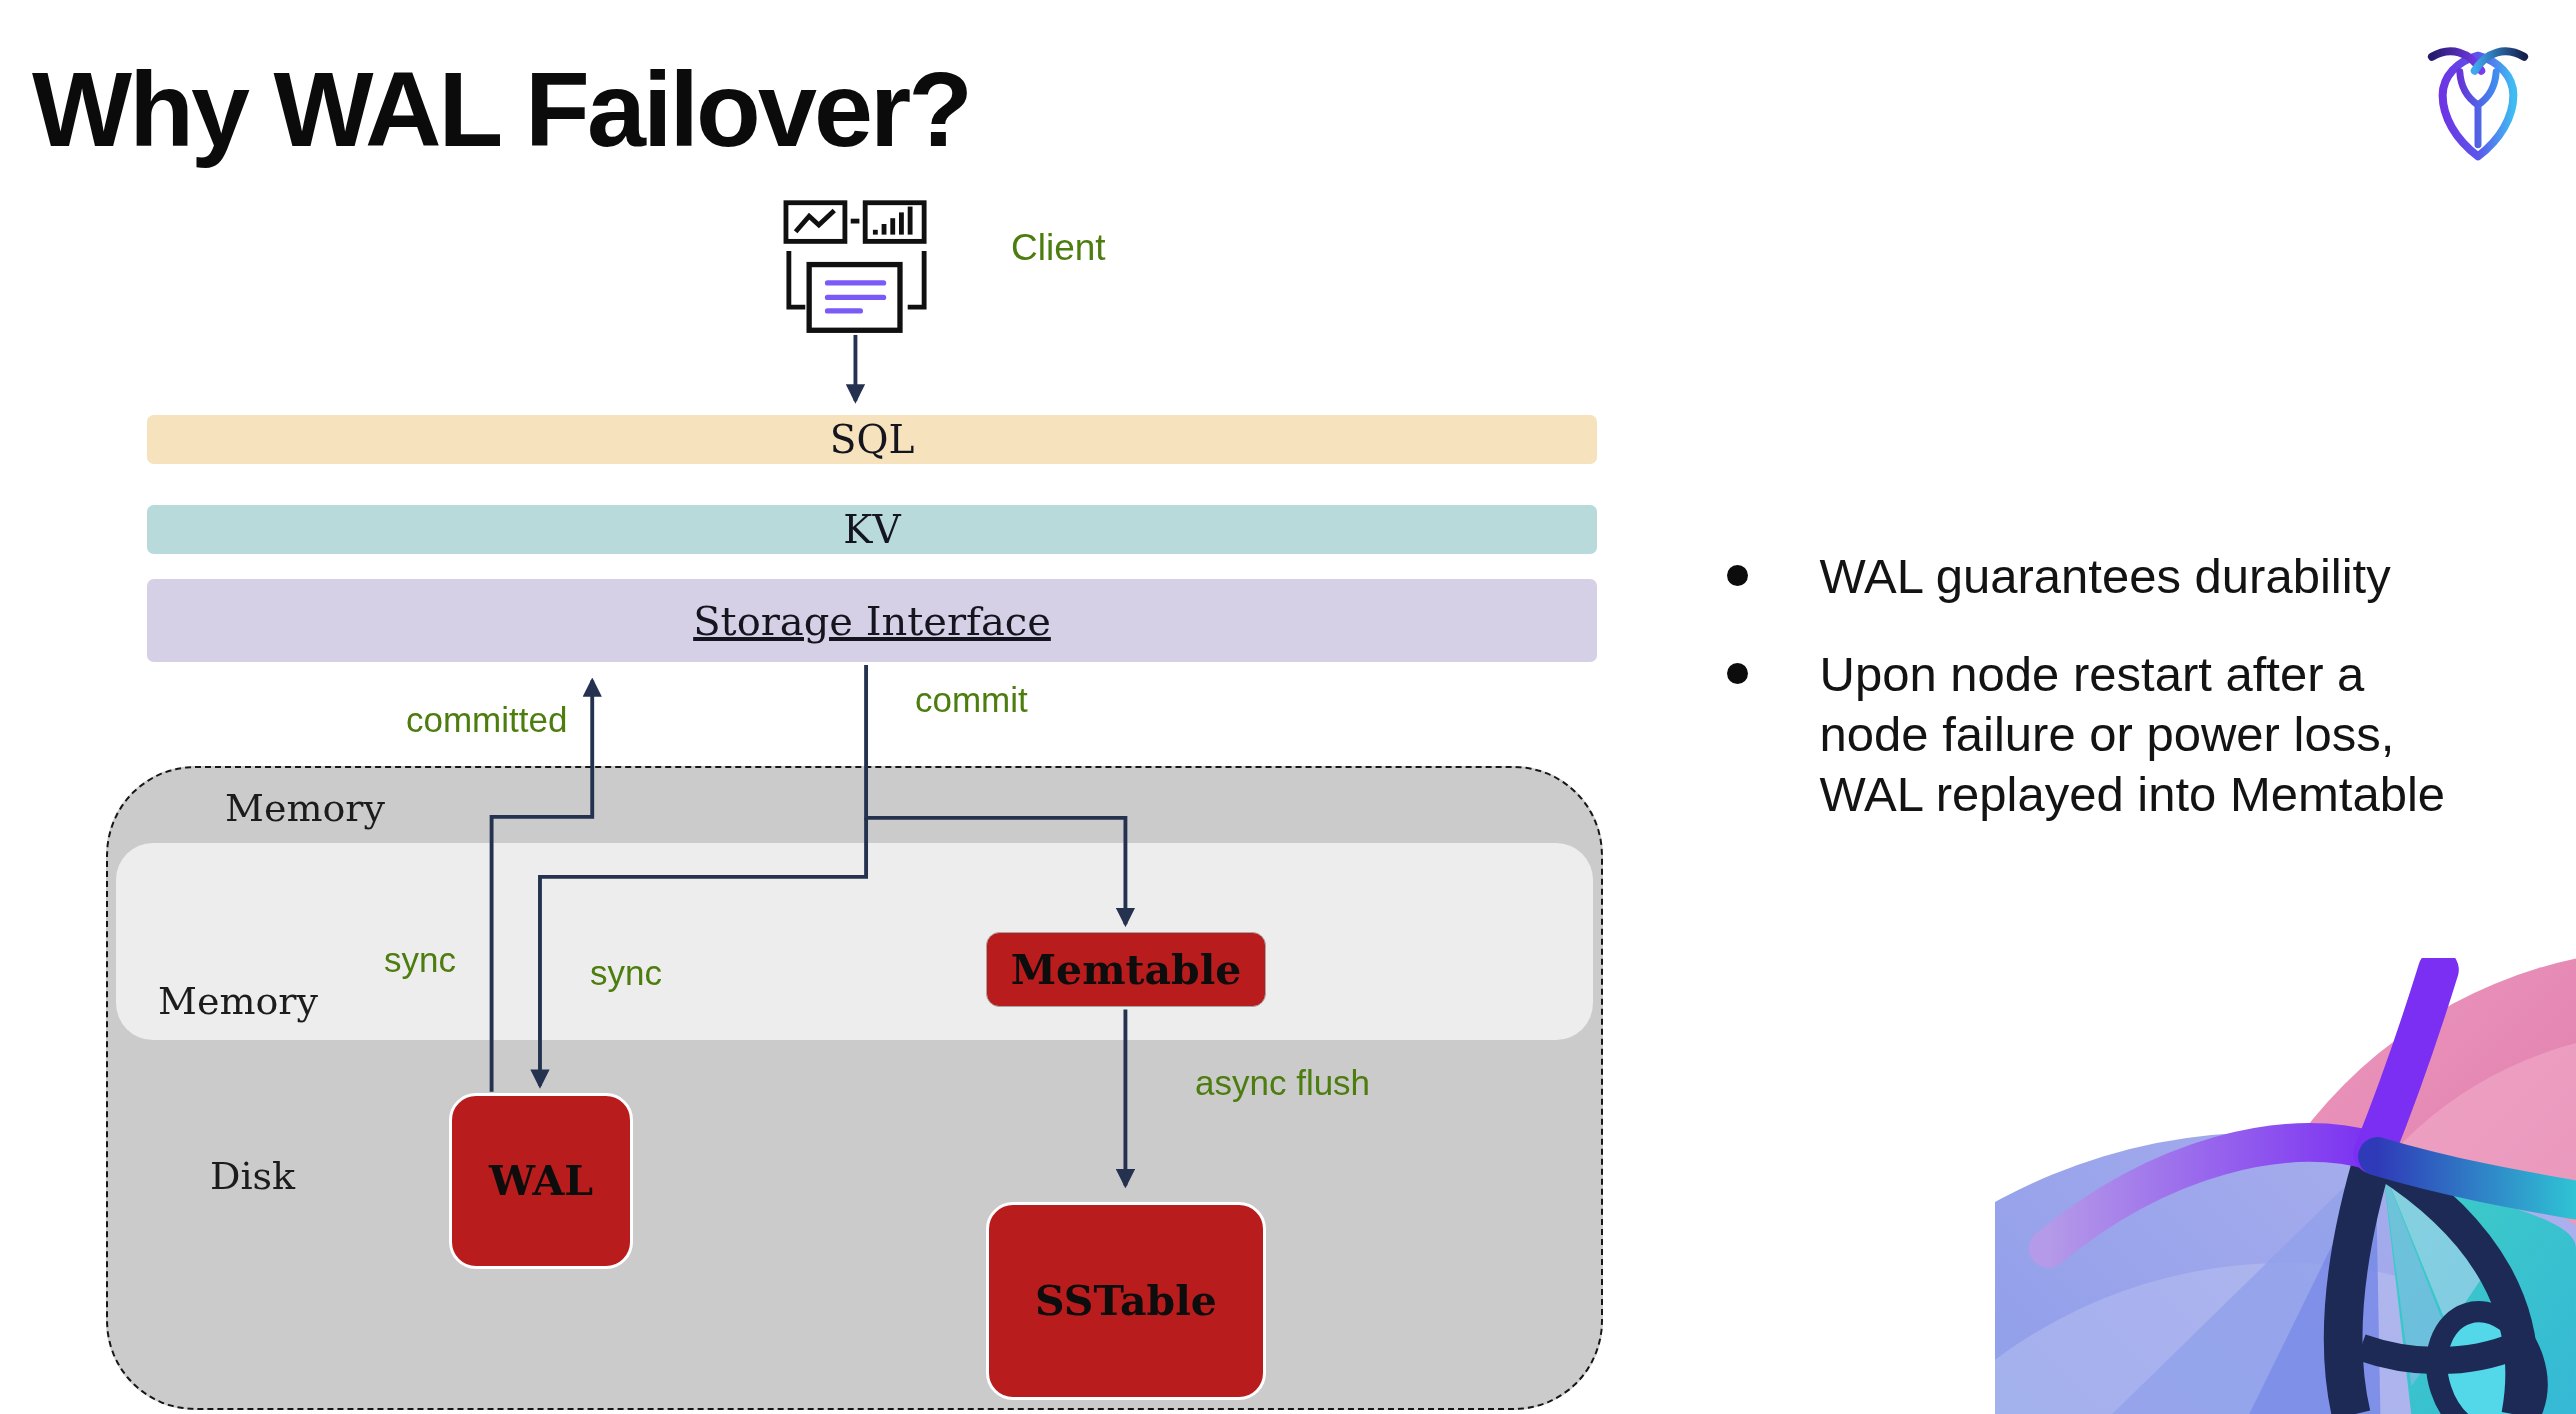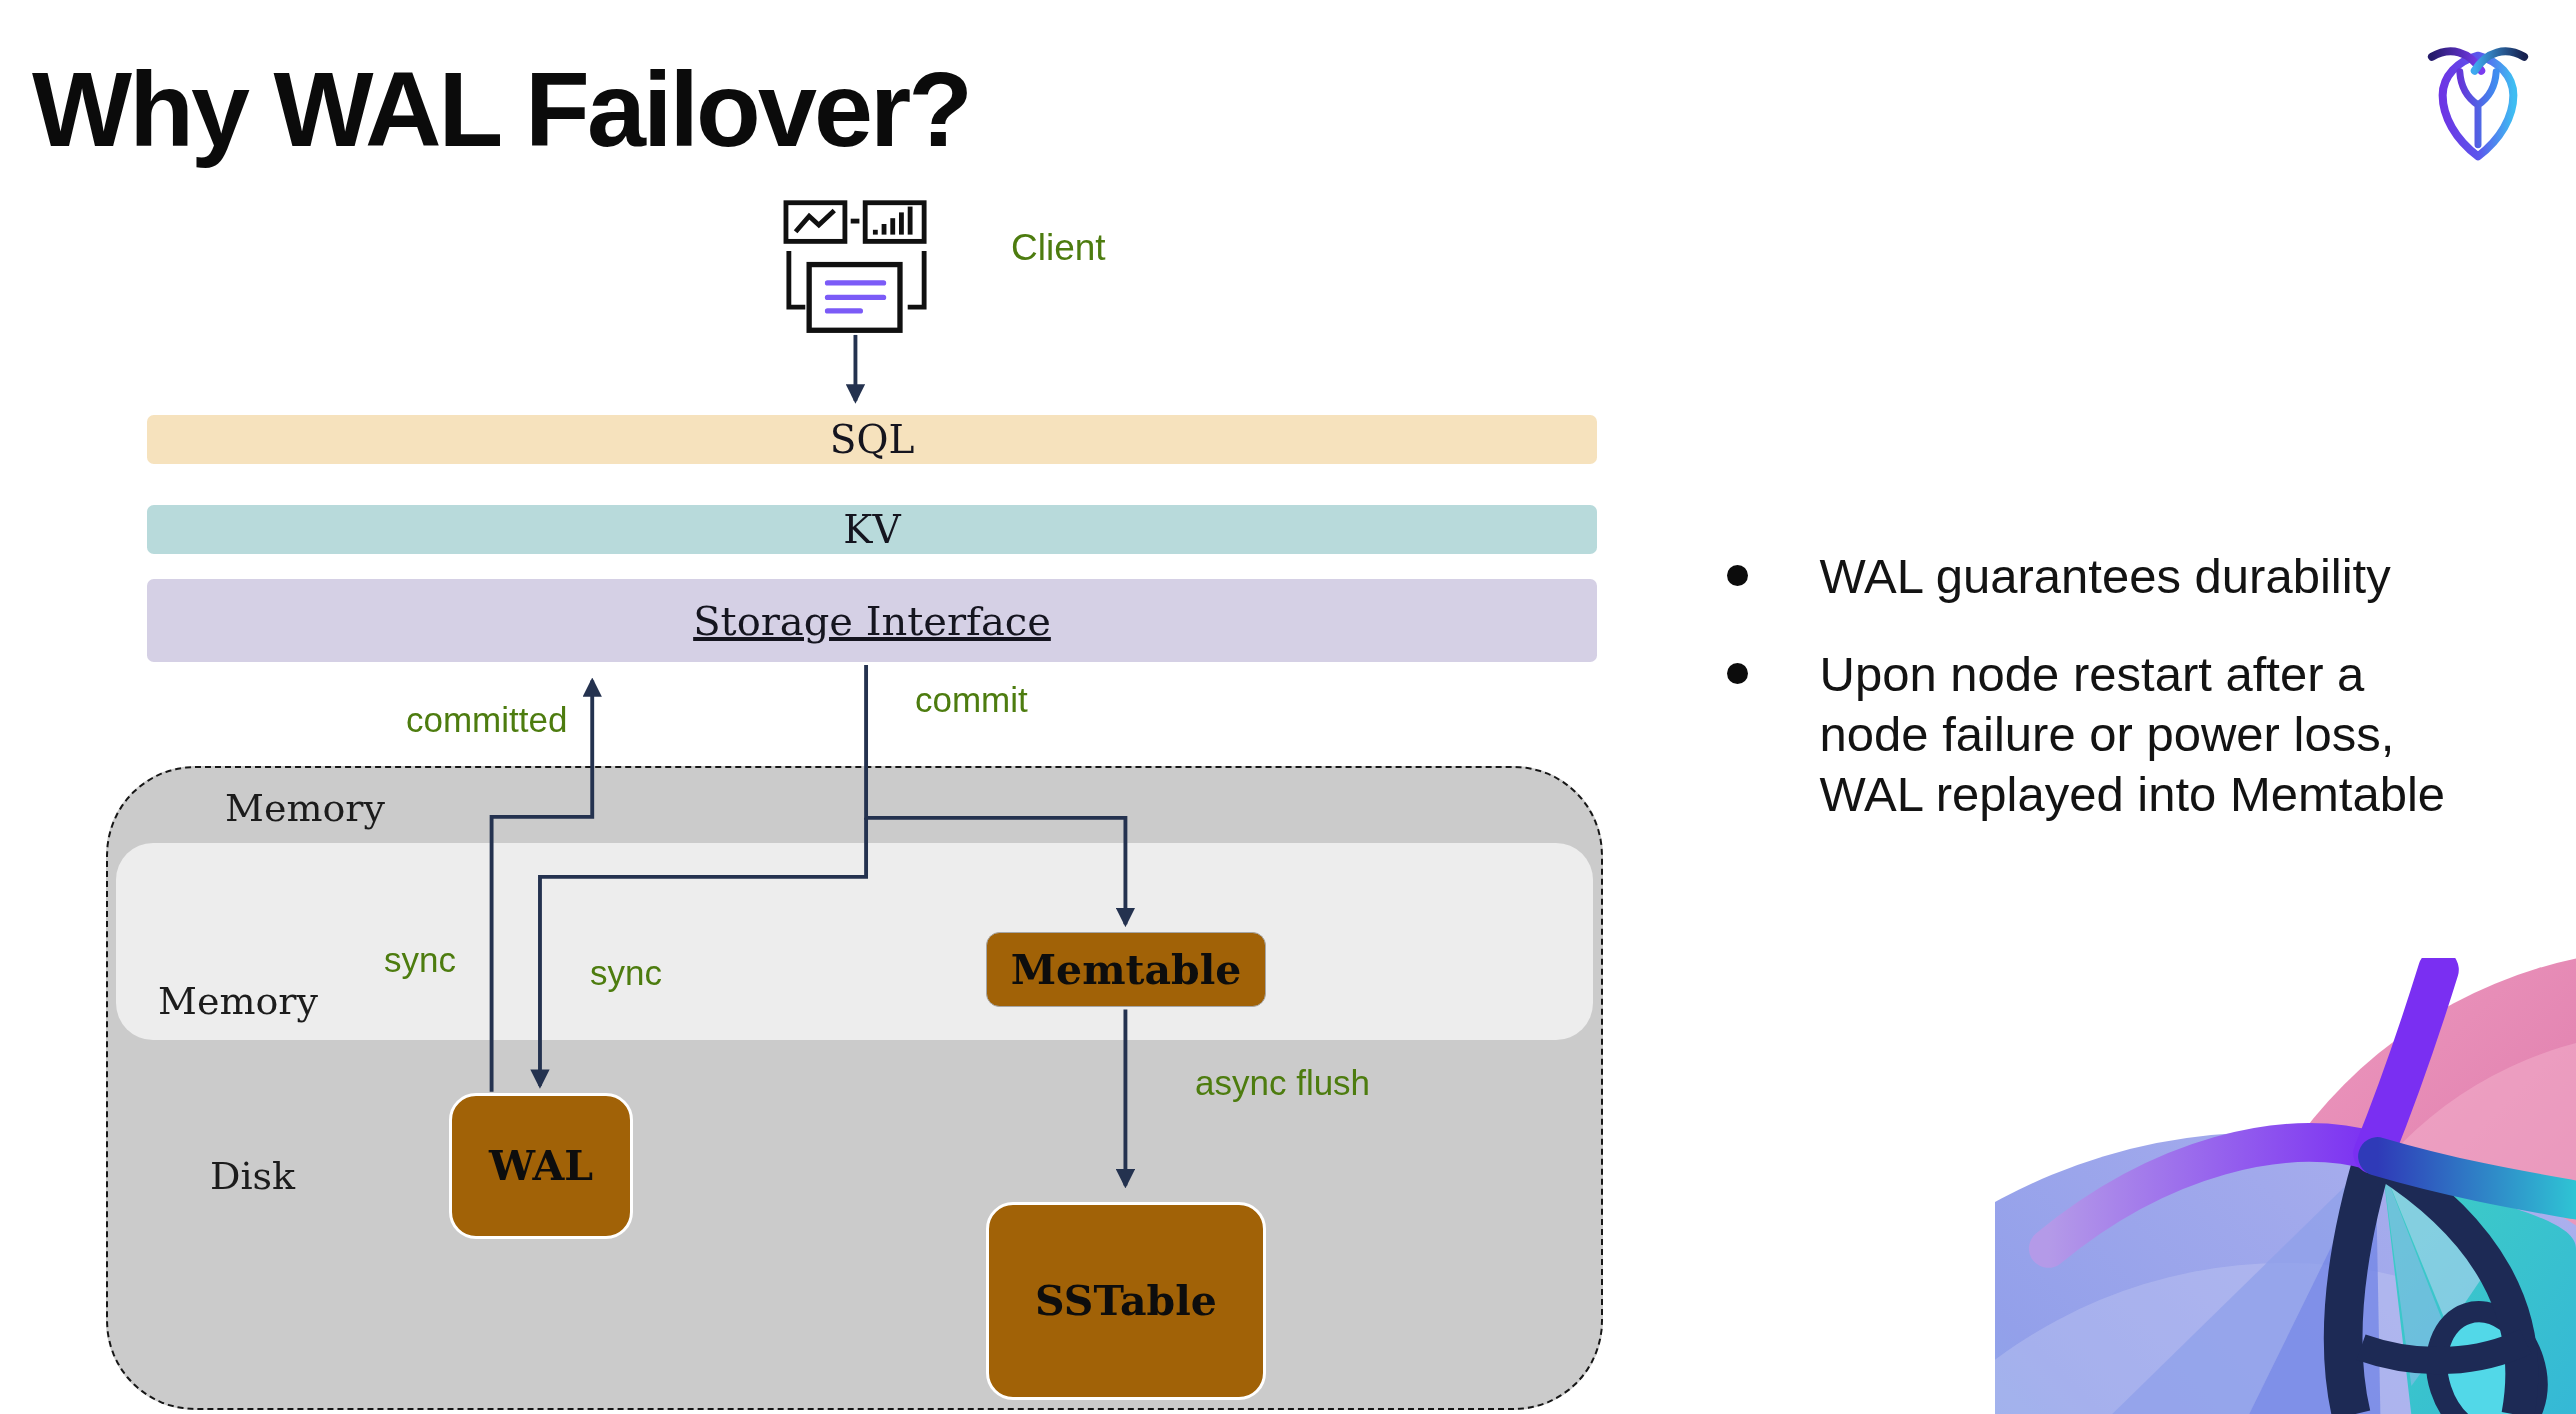--- a/index.html
+++ b/index.html
@@ -41,25 +41,25 @@
   }
   .serif-label{
     font-family:"DejaVu Serif","Liberation Serif",serif;font-size:38px;color:#1c1c1c;
     white-space:nowrap;line-height:1.1;
   }
   .pebble-label{left:225px;top:788px;}
   .memory-label{left:158px;top:981px;}
   .disk-label{left:210px;top:1156px;}
   
   .node{
-    background:#a16207;display:flex;align-items:center;justify-content:center;
+    background:#b91c1c;display:flex;align-items:center;justify-content:center;
     font-family:"DejaVu Serif","Liberation Serif",serif;font-weight:700;
     font-size:41px;color:#0d0d0d;box-sizing:border-box;
   }
-  .node-wal{left:449px;top:1093px;width:184px;height:146px;border:3.9px solid #ffffff;border-radius:27px;}
+  .node-wal{left:449px;top:1093px;width:184px;height:176px;border:3.9px solid #ffffff;border-radius:27px;}
   .node-memtable{left:986px;top:932px;width:280px;height:75px;border:1.9px solid #a6a6a6;border-radius:13.5px;}
   .node-sstable{left:986px;top:1193px;width:280px;height:198px;border:3.9px solid #ffffff;border-radius:27px;margin-top:9px;}
   
   .bullets{left:1703px;top:534px;width:861px;list-style:none;margin:12px;padding:0;}
   .bullets li{display:flex;align-items:flex-start;margin:0 0 38px 0;}
   .bullet-dot{
     width:21px;height:21px;border-radius:50%;background:#0c0c0c;flex:0 0 21px;
     margin:19.4px 72px 0 11.6px;
   }
   .bullet-text{font-size:49px;line-height:60px;color:#131313;}

